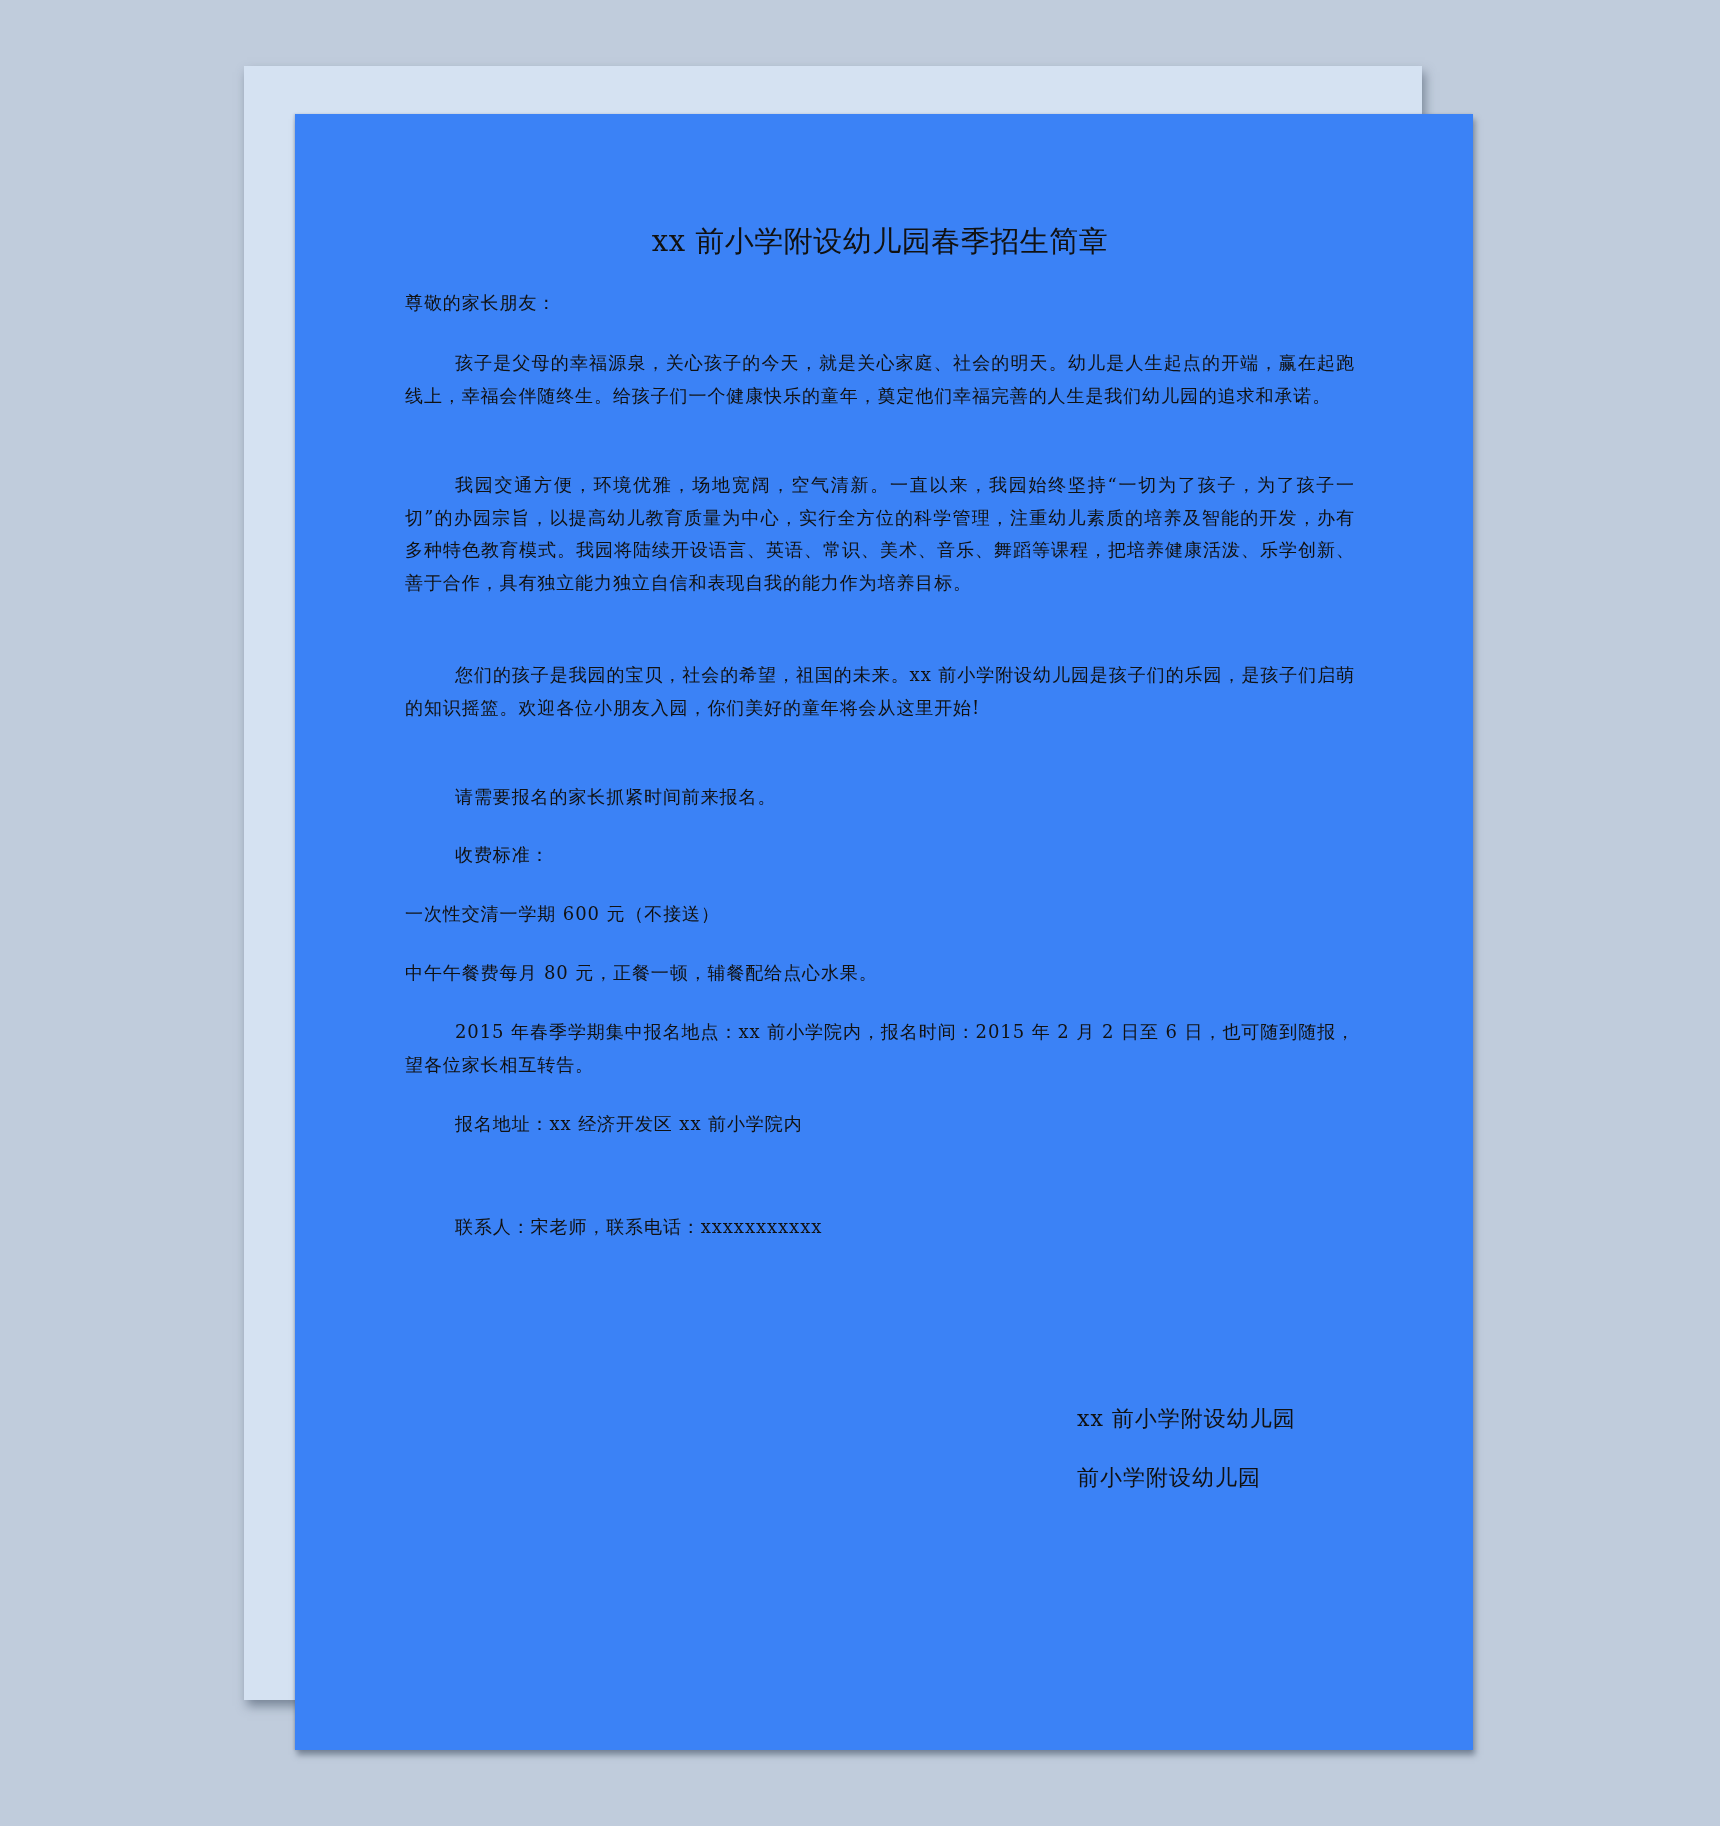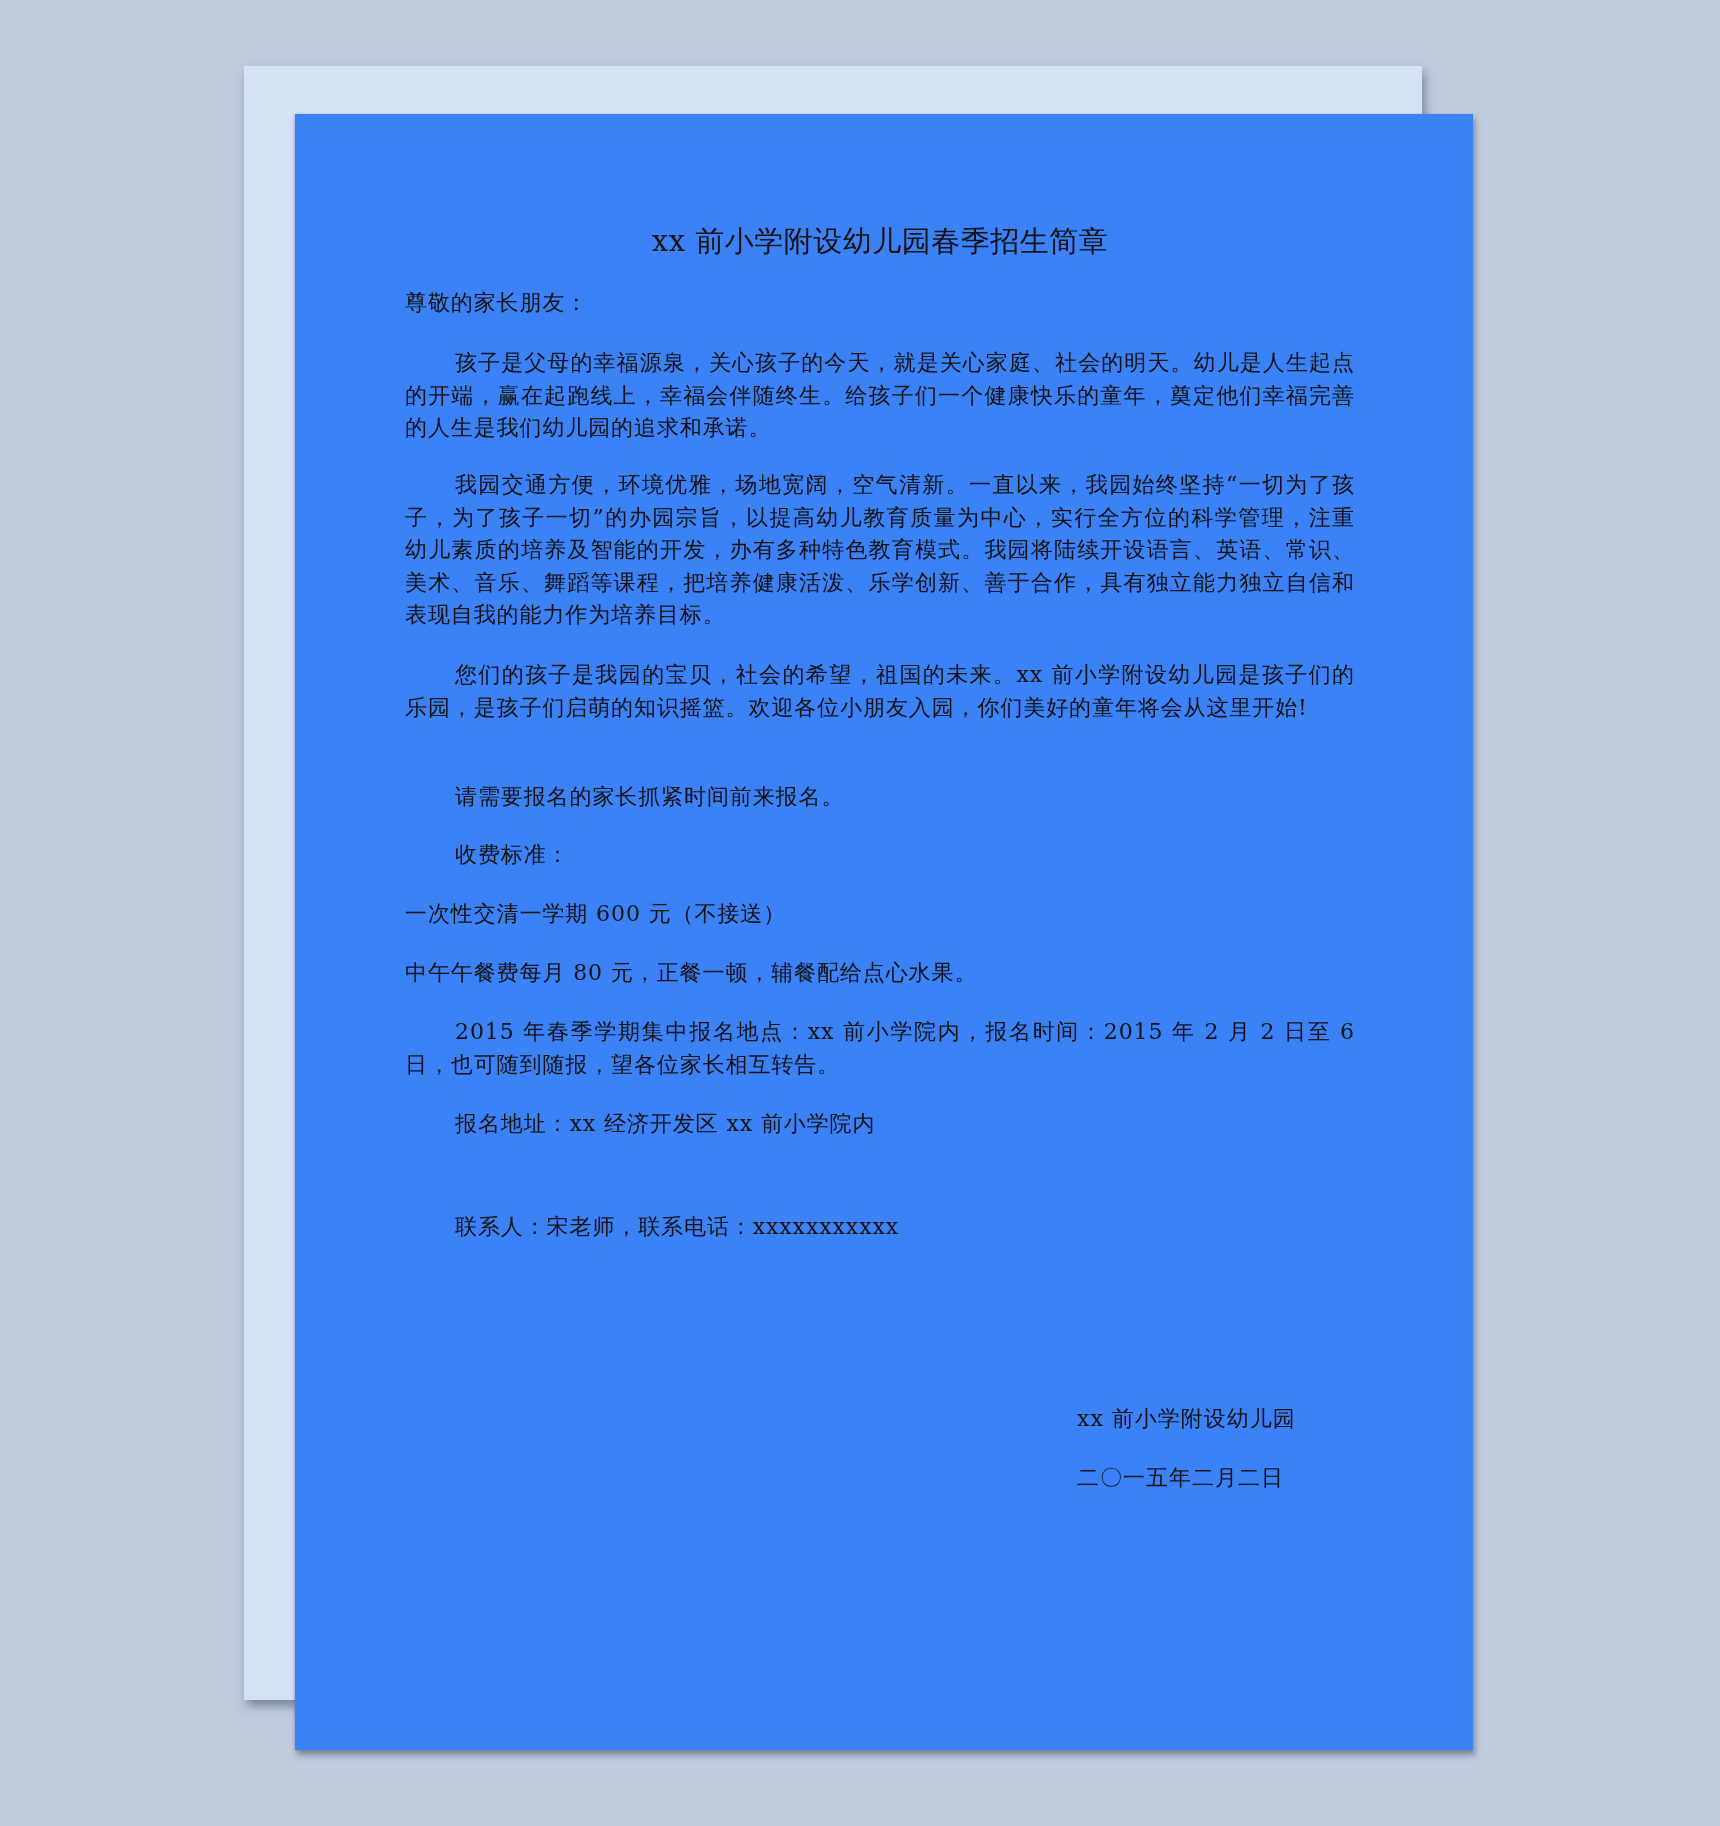--- a/index.html
+++ b/index.html
@@ -22,21 +22,21 @@
     background: #3b82f6;
     box-shadow: 2px 5px 6px rgba(60,75,95,0.55), -1px 0 2px rgba(90,105,125,0.25);
   }
   .doc { position: absolute; left: 110px; top: 0; width: 950px; }
   .title {
     position: absolute; left: 0; top: 108px; width: 950px;
     text-align: center; font-size: 29px; letter-spacing: 0.5px;
   }
   .p {
     position: absolute; left: 0; width: 950px;
-    font-size: 22px; line-height: 32.5px; letter-spacing: 0.9px;
+    font-size: 18px; line-height: 32.5px; letter-spacing: 0.9px;
     margin: 0; text-align: justify;
   }
   .indent { text-indent: 50px; }
   .sign {
     position: absolute; left: 672px; font-size: 22px; letter-spacing: 1px;
   }
 </style>
 </head>
 <body>
 
@@ -62,15 +62,15 @@
 
     <p class="p" style="top:843px;">中午午餐费每月 80 元，正餐一顿，辅餐配给点心水果。</p>
 
     <p class="p indent" style="top:902px;">2015 年春季学期集中报名地点：xx 前小学院内，报名时间：2015 年 2 月 2 日至 6 日，也可随到随报，望各位家长相互转告。</p>
 
     <p class="p indent" style="top:994px;">报名地址：xx 经济开发区 xx 前小学院内</p>
 
     <p class="p indent" style="top:1097px;">联系人：宋老师，联系电话：xxxxxxxxxxx</p>
 
     <div class="sign" style="top:1290px;">xx 前小学附设幼儿园</div>
-    <div class="sign" style="top:1349px;">二〇一五年二月二日</div>
+    <div class="sign" style="top:1349px;">前小学附设幼儿园</div>
   </div>
 </div>
 
 </body></html>

